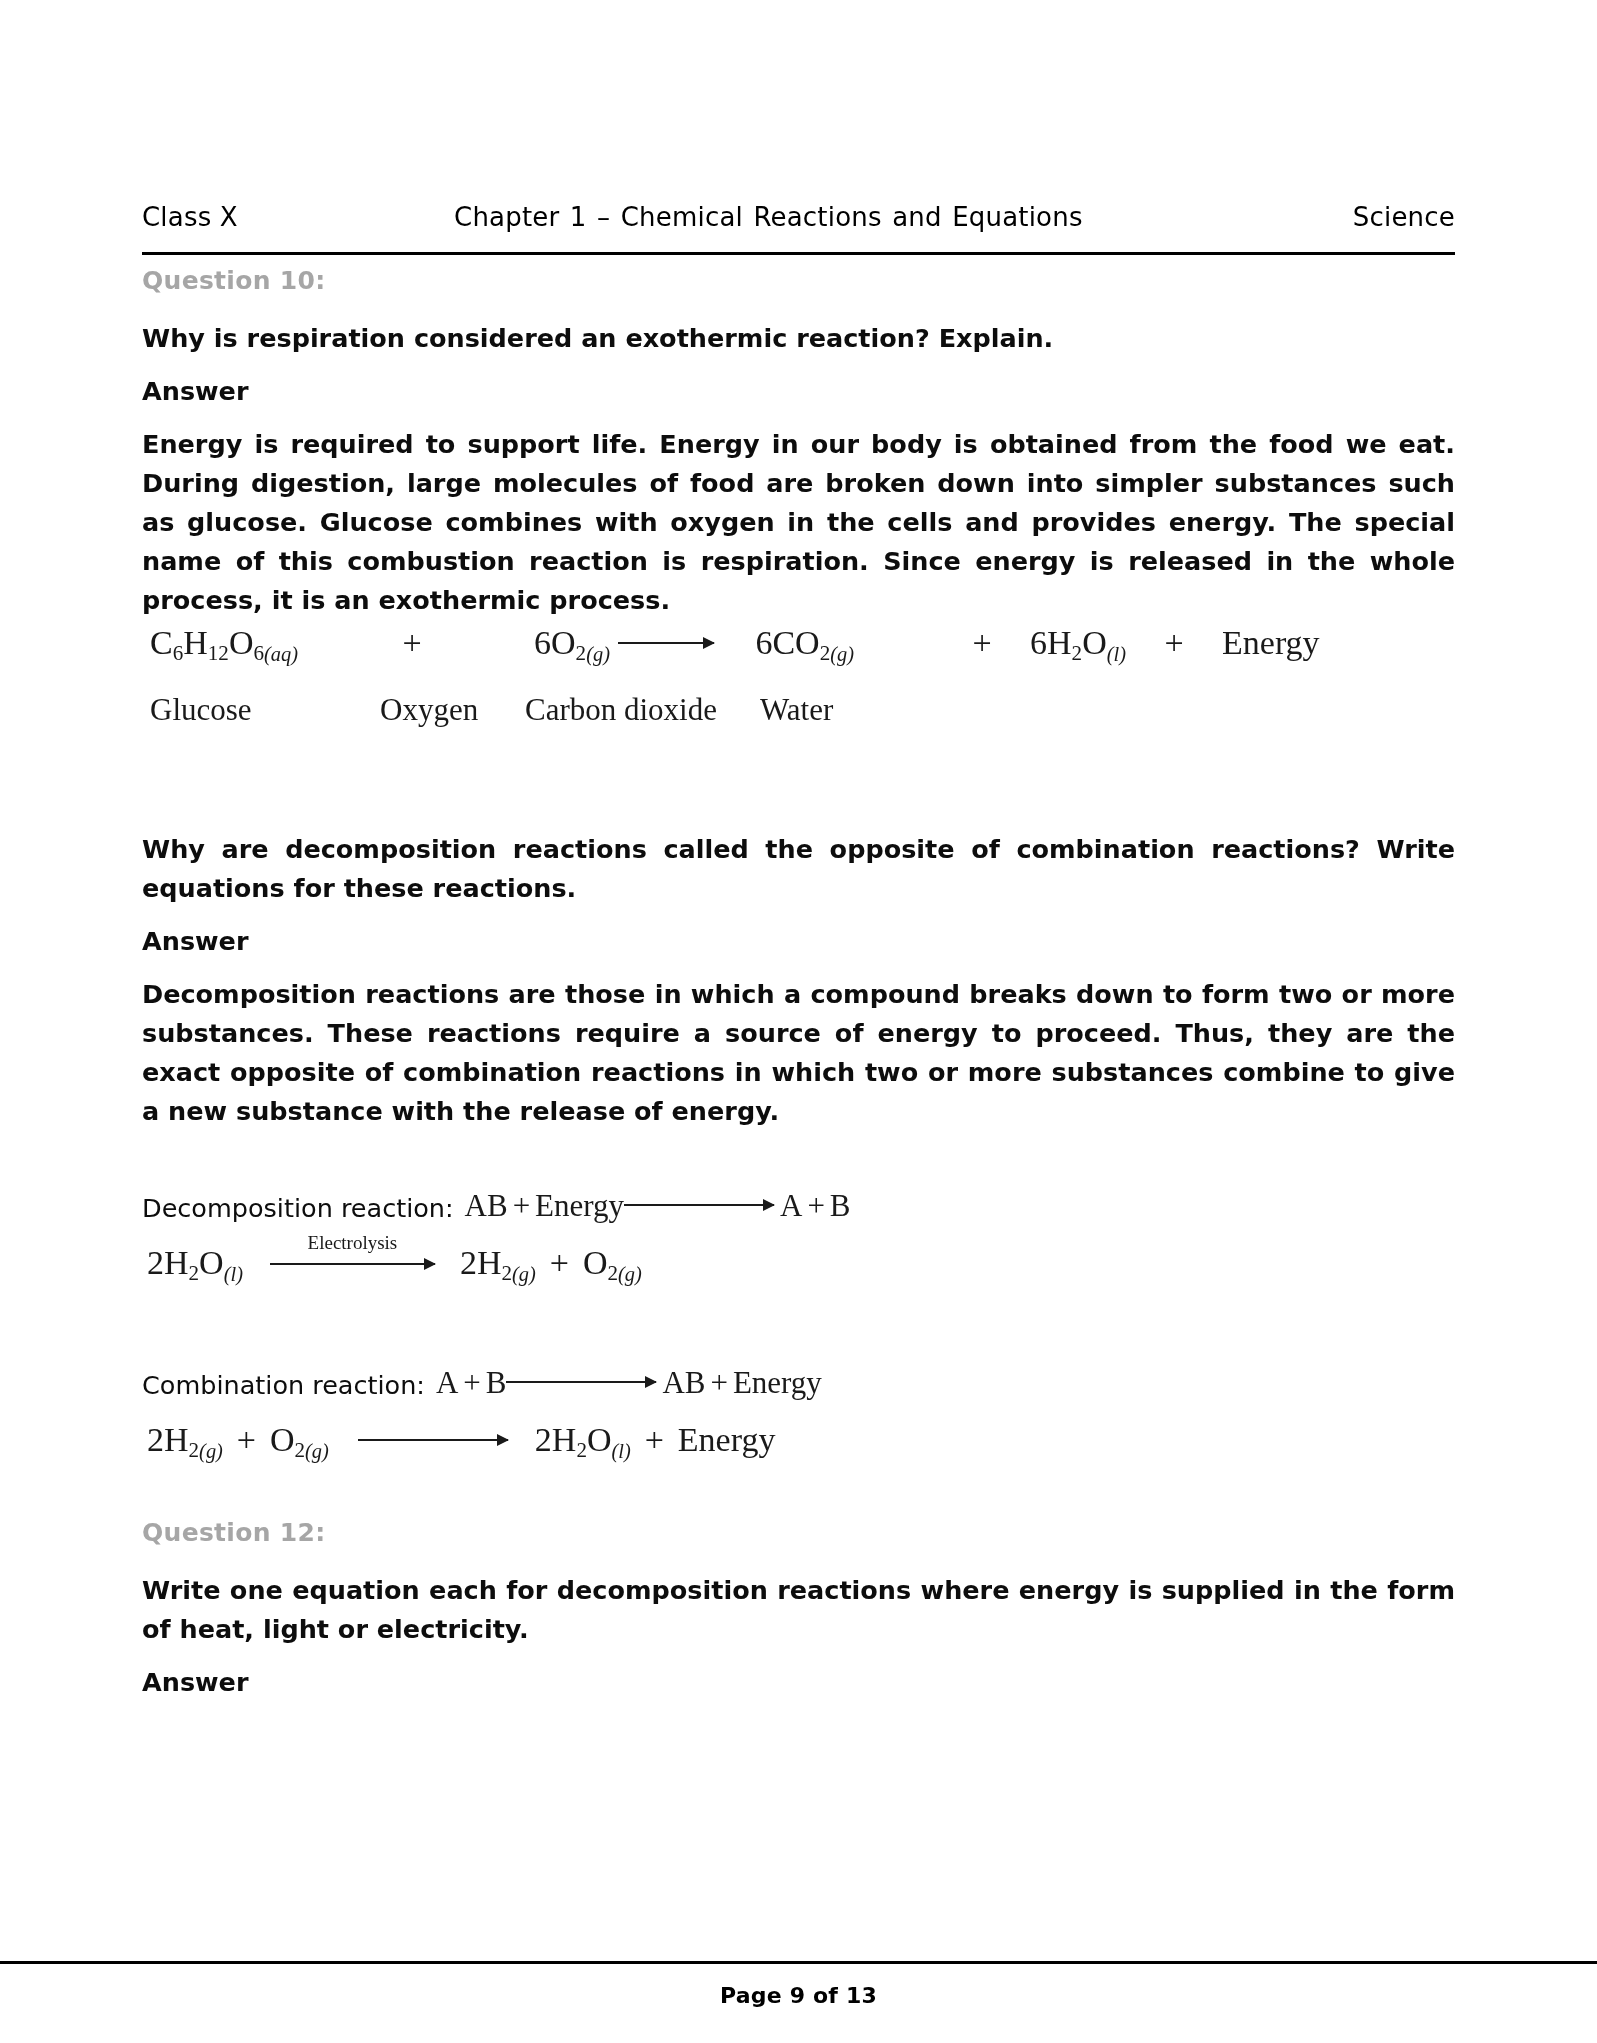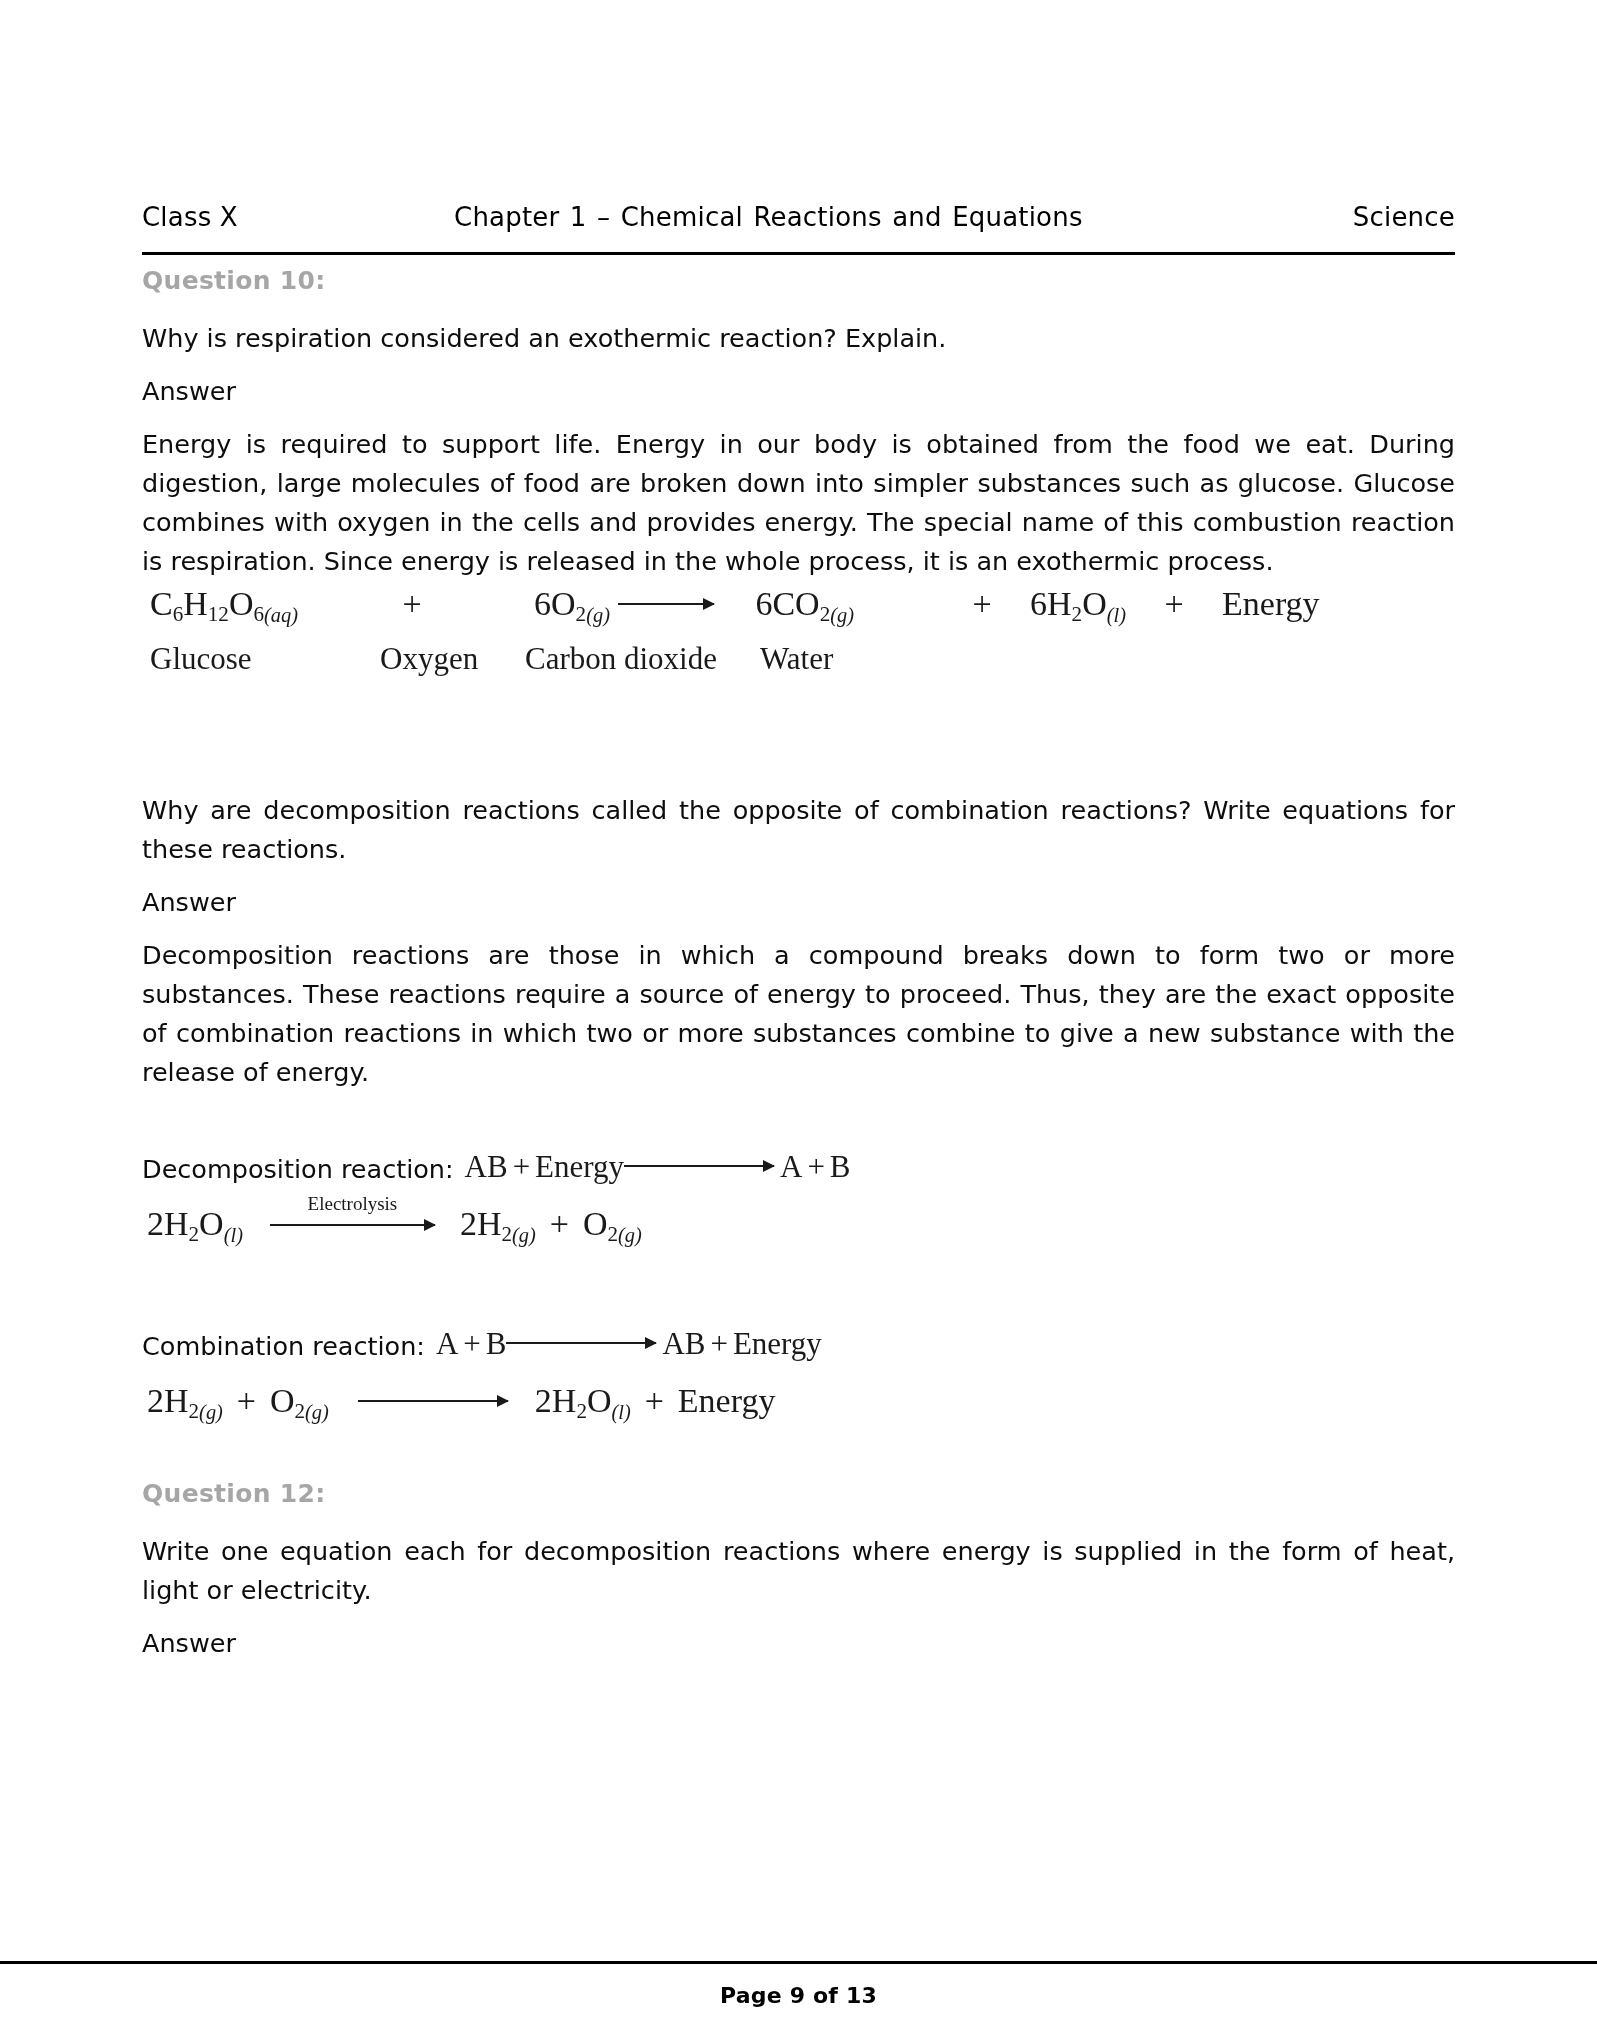--- a/index.html
+++ b/index.html
@@ -78,20 +78,21 @@
   }
 
   .para {
     font-size: 25.5px;
     line-height: 39px;
     color: #0d0d0d;
     margin: 0;
     padding: 0;
     text-align: justify;
     text-justify: inter-word;
+    font-weight: bold;
   }
   .para.nojust { text-align: left; }
 
   
   .sp-14 { height: 14px; }
   .sp-18 { height: 18px; }
   .sp-22 { height: 22px; }
   .sp-26 { height: 26px; }
   .sp-46 { height: 46px; }
   .sp-58 { height: 58px; }
@@ -191,21 +192,21 @@
     font-size: 34px;
   }
   .eq-glucose .line2 {
     position: absolute;
     left: 8px;
     top: 56px;
     font-size: 31px;
   }
 
   .names-row { position: relative; }
-  .names-row span { position: absolute; top: 0; }
+  .names-row span { position: absolute; top: 12px; }
 
   
   .row-inline {
     display: flex;
     align-items: flex-end;
     gap: 0px;
   }
   .row-label {
     font-size: 25.5px;
     color: #0d0d0d;

